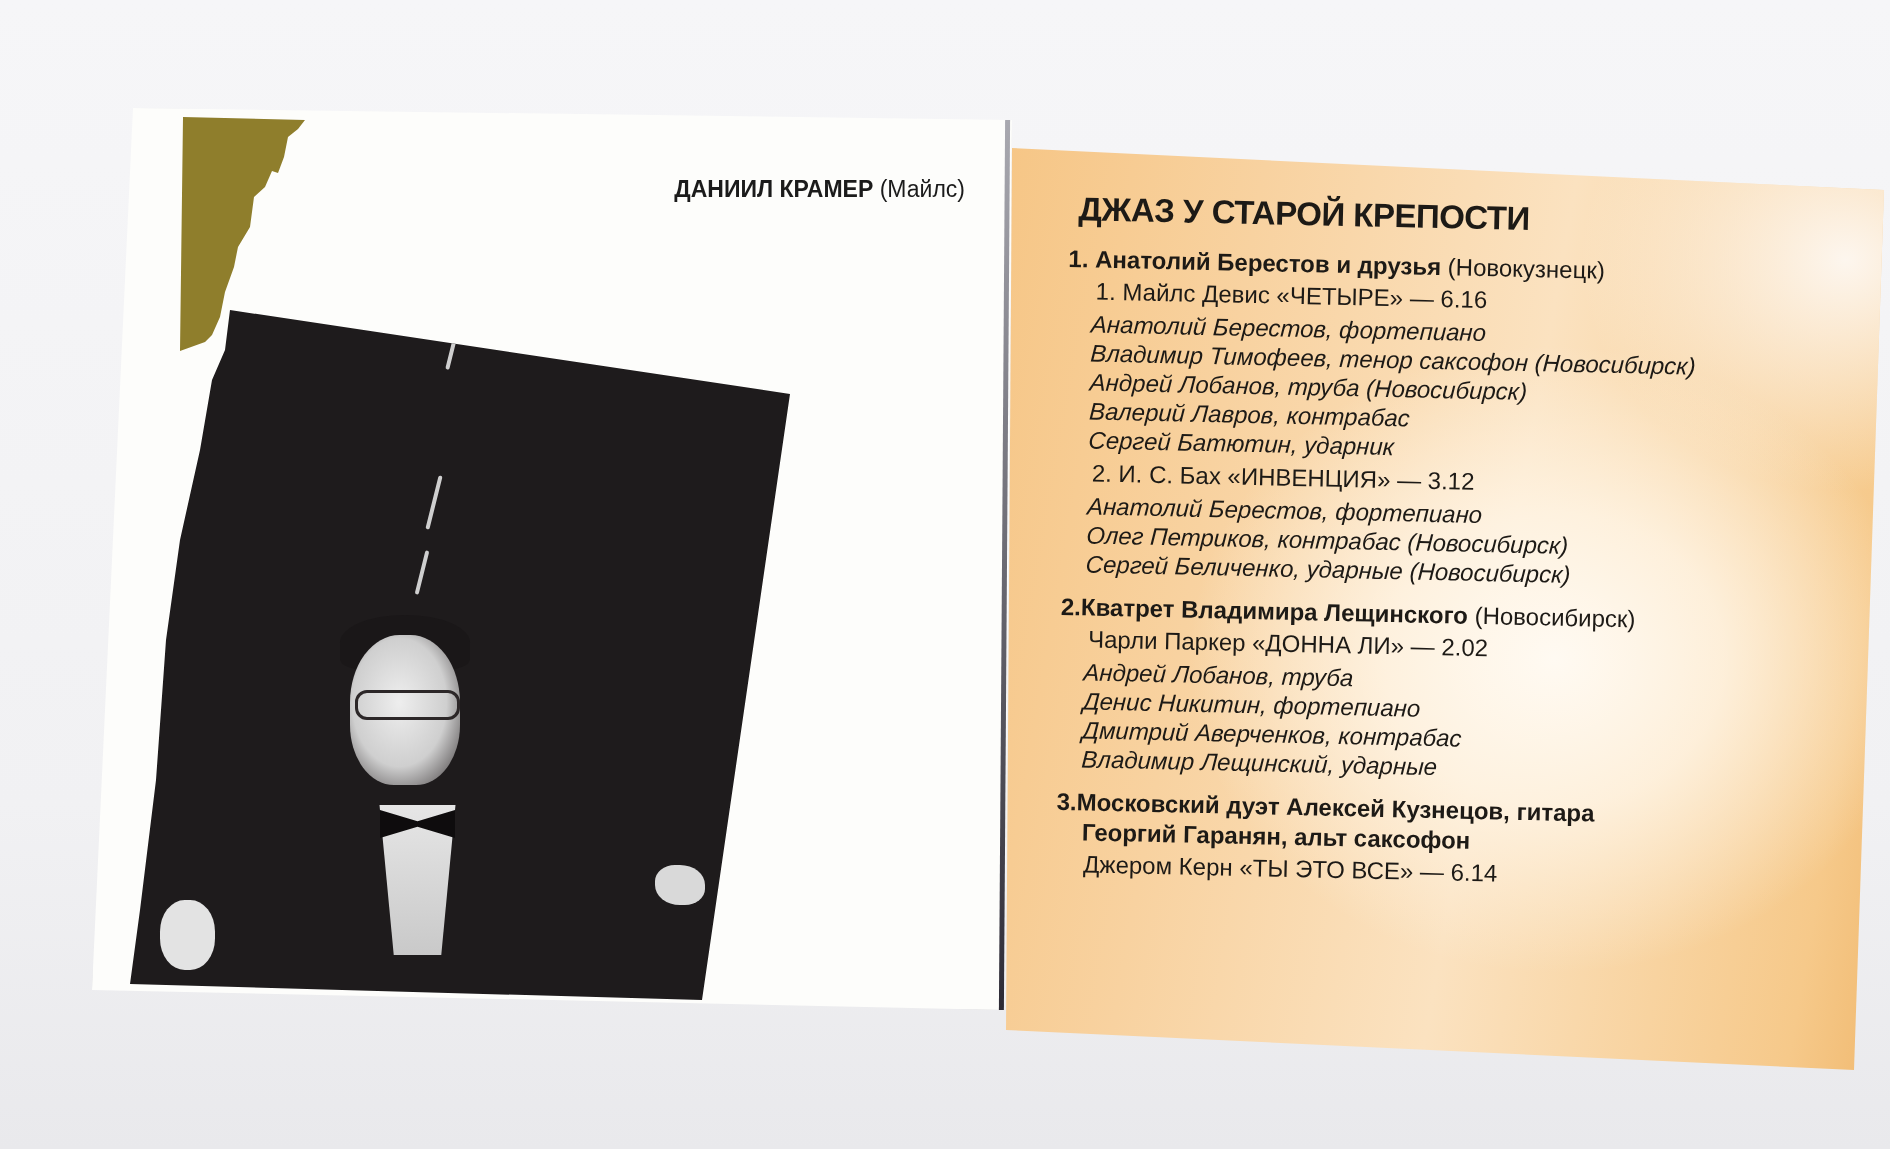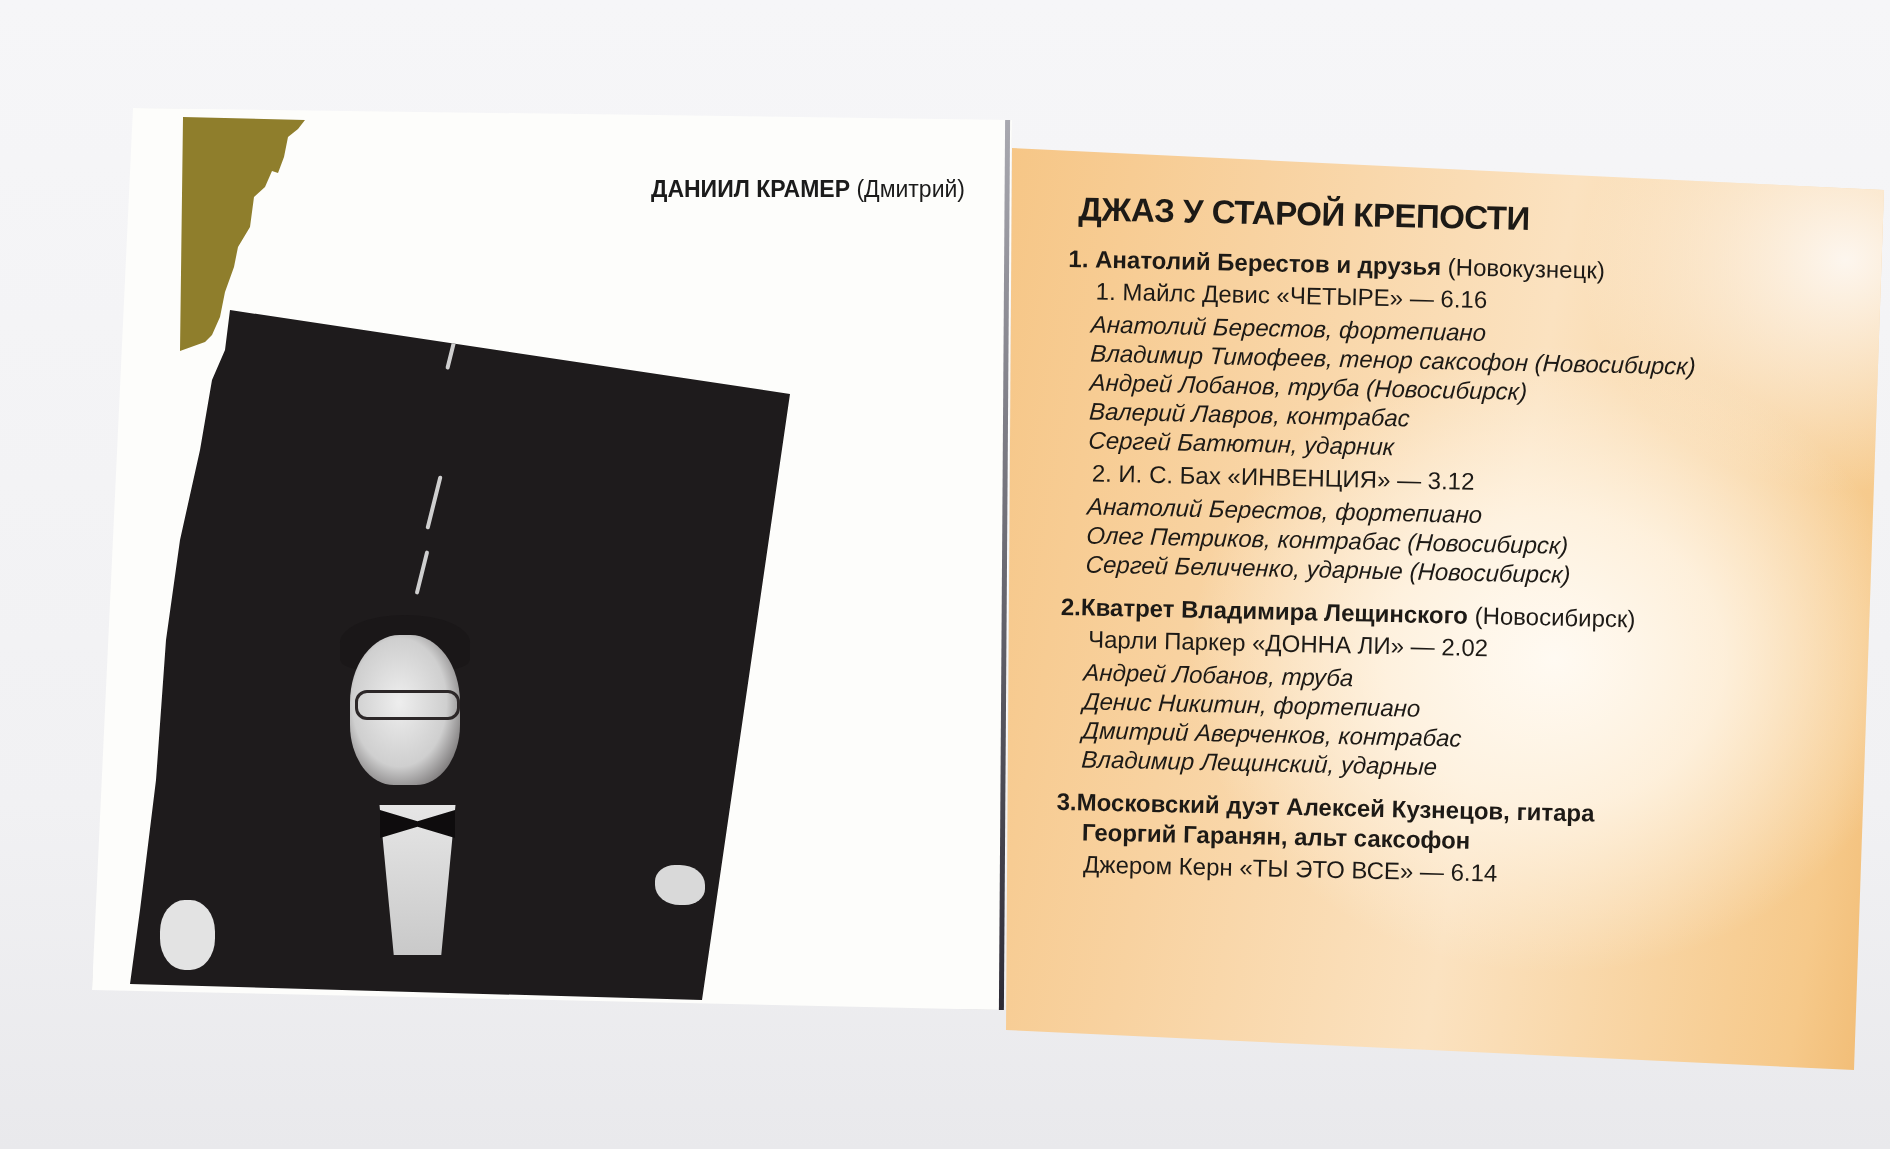--- a/index.html
+++ b/index.html
@@ -126,21 +126,21 @@
   <div class="glasses"></div>
   <div class="collar"></div>
   <div class="bowtie"></div>
   <div class="hand-right"></div>
   <div class="hand-left"></div>
 </div>
 
 <div class="left-caption">
   <div>
     <span class="bold">ДАНИИЛ КРАМЕР</span>
-    <span>(Дмитрий)</span>
+    <span>(Майлс)</span>
   </div>
 </div>
 
 <div class="spine"></div>
 
 <div class="page-right"></div>
 
 <div class="right-content">
   <div class="right-title">ДЖАЗ У СТАРОЙ КРЕПОСТИ</div>
 

